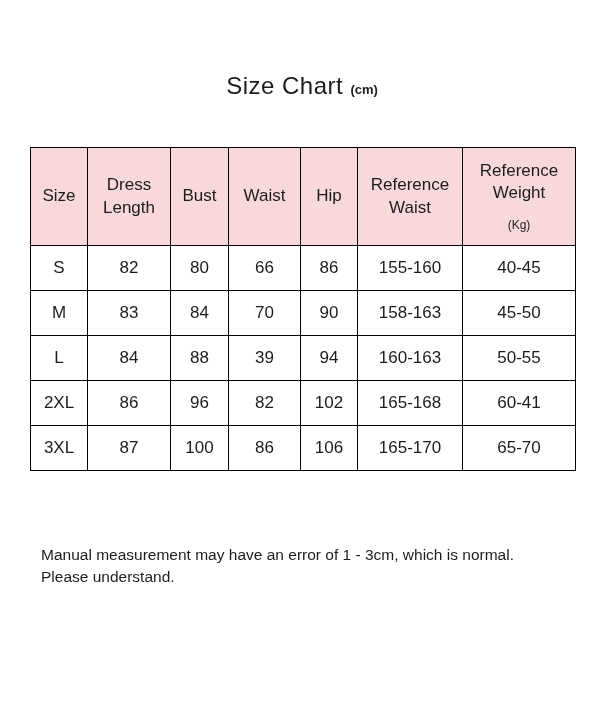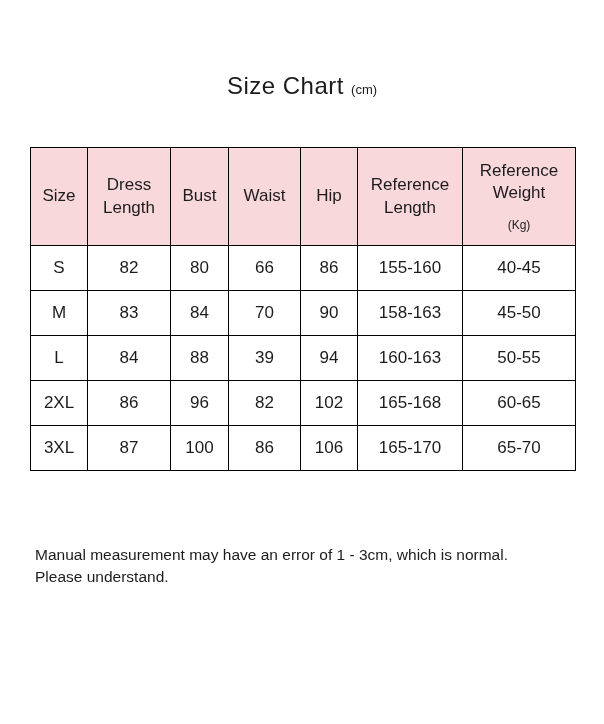--- a/index.html
+++ b/index.html
@@ -22,20 +22,21 @@
     width: 604px;
     text-align: center;
     font-size: 24px;
     font-weight: 400;
     color: #1c1c1c;
     letter-spacing: 0.5px;
   }
   .title .unit {
     font-size: 13px;
     letter-spacing: 0;
+    font-weight: bold;
   }
   table.size-table {
     position: absolute;
     left: 30px;
     top: 147px;
     width: 545px;
     border-collapse: collapse;
     table-layout: fixed;
   }
   .size-table th, .size-table td {
@@ -56,21 +57,21 @@
     height: 44px;
     background: #ffffff;
   }
   .kg-unit {
     display: block;
     font-size: 12px;
     margin-top: 14px;
   }
   .notes {
     position: absolute;
-    left: 35px;
+    left: 41px;
     top: 544px;
     width: 540px;
     font-size: 15.5px;
     line-height: 1.45;
     color: #1c1c1c;
   }
 </style>
 </head>
 <body>
 
@@ -91,21 +92,21 @@
         <col style="width:105px">
       <col style="width:113px">
     </colgroup>
     <thead>
       <tr>
         <th>Size</th>
         <th>Dress Length</th>
         <th>Bust</th>
         <th>Waist</th>
         <th>Hip</th>
-        <th>Reference Length</th>
+        <th>Reference Waist</th>
         <th>
           <span>Reference Weight</span>
           <span class="kg-unit">(Kg)</span>
         </th>
       </tr>
     </thead>
     <tbody>
       <tr>
         <td>S</td>
         <td>82</td>
@@ -133,21 +134,21 @@
         <td>160-163</td>
         <td>50-55</td>
       </tr>
       <tr>
         <td>2XL</td>
         <td>86</td>
         <td>96</td>
         <td>82</td>
         <td>102</td>
         <td>165-168</td>
-        <td>60-65</td>
+        <td>60-41</td>
       </tr>
       <tr>
         <td>3XL</td>
         <td>87</td>
         <td>100</td>
         <td>86</td>
         <td>106</td>
         <td>165-170</td>
         <td>65-70</td>
       </tr>

